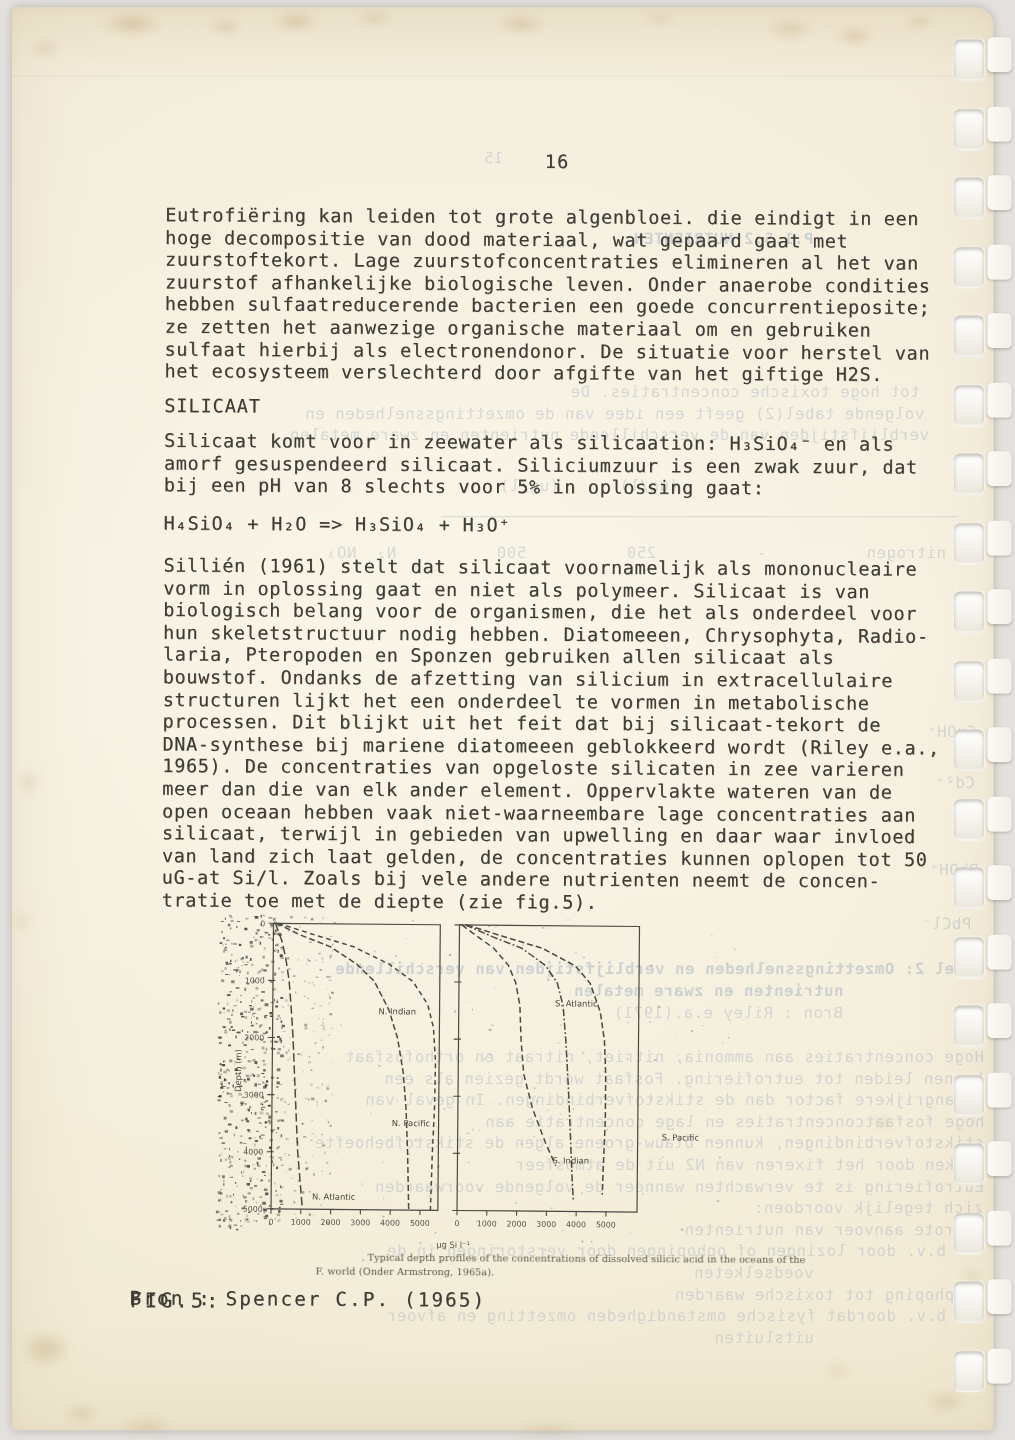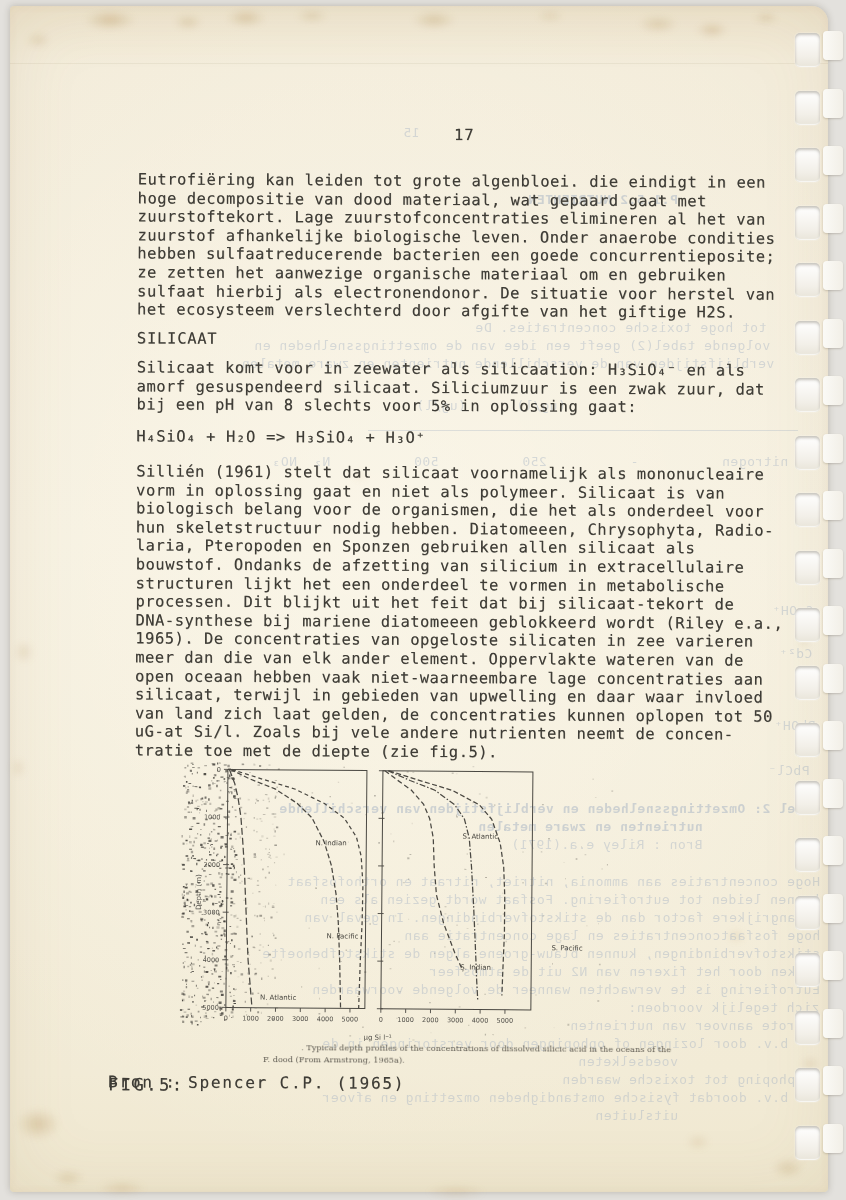--- a/index.html
+++ b/index.html
@@ -111,21 +111,21 @@
         <div class="bleed" style="right: 8px; top: 1012px;">- grote aanvoer van nutrienten</div>
         <div class="bleed" style="right: 40px; top: 1030px;">b.v. door lozingen of ophopingen door verstoringen in de</div>
         <div class="bleed" style="right: 150px; top: 1048px;">voedselketen</div>
         <div class="bleed" style="right: 8px; top: 1066px;">- ophoping tot toxische waarden</div>
         <div class="bleed" style="right: 40px; top: 1084px;">b.v. doordat fysische omstandigheden omzetting en afvoer</div>
         <div class="bleed" style="right: 150px; top: 1102px;">uitsluiten</div>
         <div class="bleed-rule" style="right: 30px; top: 424px; width: 430px;"></div>
       </div>
 
     <div id="typed">
-      <div class="pageno">17</div>
+      <div class="pageno">16</div>
       <pre class="para p1">Eutrofiëring kan leiden tot grote algenbloei. die eindigt in een
 hoge decompositie van dood materiaal, wat gepaard gaat met
 zuurstoftekort. Lage zuurstofconcentraties elimineren al het van
 zuurstof afhankelijke biologische leven. Onder anaerobe condities
 hebben sulfaatreducerende bacterien een goede concurrentieposite;
 ze zetten het aanwezige organische materiaal om en gebruiken
 sulfaat hierbij als electronendonor. De situatie voor herstel van
 het ecosysteem verslechterd door afgifte van het giftige H2S.</pre>
       <div class="heading">SILICAAT</div>
       <pre class="para p2">Silicaat komt voor in zeewater als silicaation: H₃SiO₄⁻ en als
@@ -142,21 +142,21 @@
 processen. Dit blijkt uit het feit dat bij silicaat-tekort de
 DNA-synthese bij mariene diatomeeen geblokkeerd wordt (Riley e.a.,
 1965). De concentraties van opgeloste silicaten in zee varieren
 meer dan die van elk ander element. Oppervlakte wateren van de
 open oceaan hebben vaak niet-waarneembare lage concentraties aan
 silicaat, terwijl in gebieden van upwelling en daar waar invloed
 van land zich laat gelden, de concentraties kunnen oplopen tot 50
 uG-at Si/l. Zoals bij vele andere nutrienten neemt de concen-
 tratie toe met de diepte (zie fig.5).</pre>
       <div class="cap1">. Typical depth profiles of the concentrations of dissolved silicic acid in the oceans of the</div>
-      <div class="cap2">F.   dood (From Armstrong, 1965a).</div>
+      <div class="cap2">F.   world (Onder Armstrong, 1965a).</div>
       <div class="figlabel">FIG.5:</div>
       <div class="figsource">Bron : Spencer C.P.  (1965)</div>
     </div>
 
     <div id="figure">
       <svg id="fig-svg" width="440" height="315">
           <g>
             <rect x="52.2" y="68.3" width="2.5" height="1.8" fill="#2e2c28" opacity="0.75"></rect>
             <rect x="2.4" y="258.6" width="2.1" height="2.4" fill="#2e2c28" opacity="0.46"></rect>
             <rect x="0.9" y="153.8" width="1.9" height="1.0" fill="#2e2c28" opacity="0.35"></rect>

